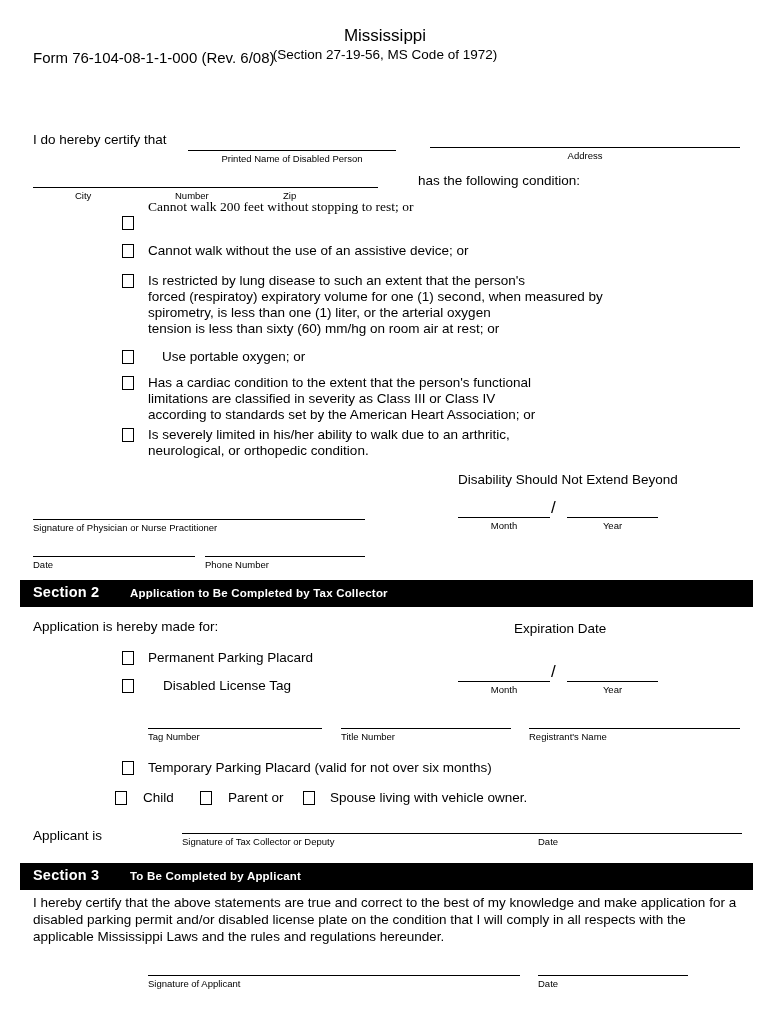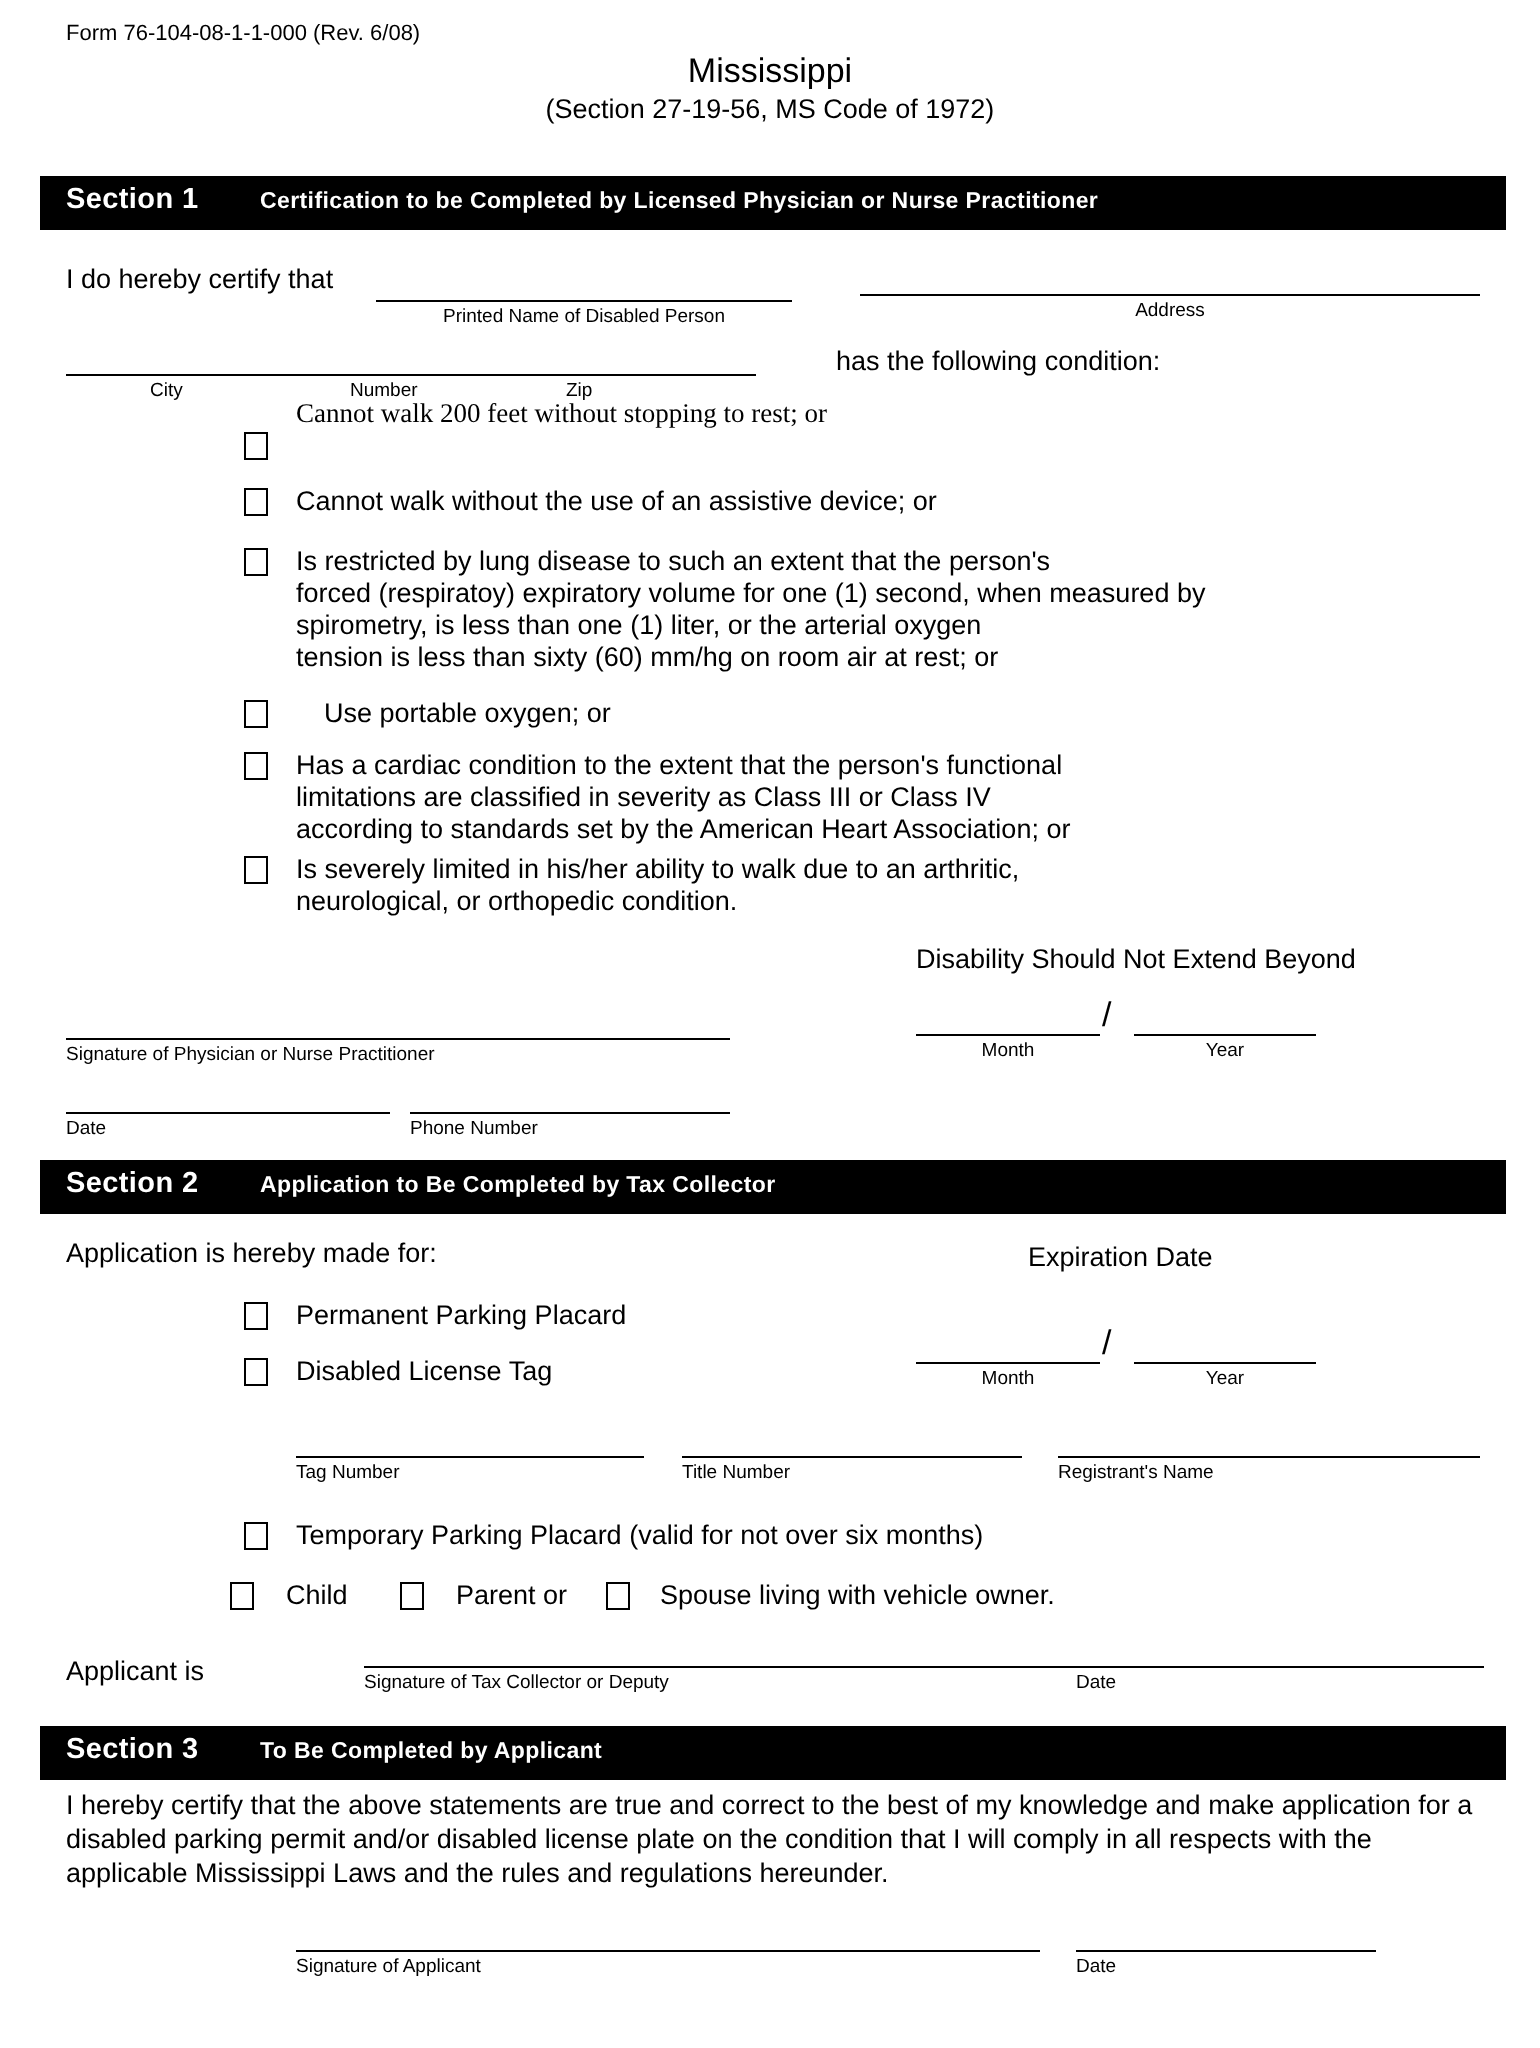--- a/index.html
+++ b/index.html
@@ -22,38 +22,34 @@
   .field .lbl  { font-size:9.5px; line-height:11px; padding-top:2px; color:#000; }
   .field.center .lbl { text-align:center; }
   .checkbox {
     position:absolute; width:12px; height:14px;
     border:1.6px solid #000; background:#fff; box-sizing:border-box;
   }
   .slash { position:absolute; font-size:17px; }
   .hdr-state { font-size:17px;   line-height:20px; }
   .hdr-title { font-size:18.5px; line-height:22px; font-weight:bold; }
   .hdr-sub   { font-size:13.5px; line-height:17px; }
-  .small { font-size:11px; line-height:11px; }
+  .small { font-size:15px; line-height:11px;margin-top:40px; }
 </style>
 </head>
 <body>
 
 <div class="page">
 
   <div class="abs small" style="left:33px; top:12px;">Form 76-104-08-1-1-000 (Rev. 6/08)</div>
 
   <div class="abs" style="left:0; right:0; top:26px; text-align:center;">
     <div class="hdr-state">Mississippi</div>
     <div class="hdr-sub">(Section 27-19-56, MS Code of 1972)</div>
   </div>
 
-  <div class="bar" style="top:88px;">
-    <span class="sec">Section 1</span>
-    <span class="head">Certification to be Completed by Licensed Physician or Nurse Practitioner</span>
-  </div>
 
   <div class="abs body-text" style="left:33px; top:132px;">I do hereby certify that</div>
 
   <div class="field center" style="left:188px; top:150px; width:208px;">
     <div class="line"></div>
     <div class="lbl">Printed Name of Disabled Person</div>
   </div>
 
   <div class="field center" style="left:430px; top:147px; width:310px;">
     <div class="line"></div>
@@ -132,21 +128,21 @@
 
   <div class="abs body-text" style="left:33px; top:619px;">Application is hereby made for:</div>
   <div class="abs body-text" style="left:514px; top:621px;">Expiration Date</div>
 
   <div>
     <div class="checkbox" style="left:122px; top:651px;"></div>
     <div class="abs body-text" style="left:148px; top:650px;">Permanent Parking Placard</div>
   </div>
   <div>
     <div class="checkbox" style="left:122px; top:679px;"></div>
-    <div class="abs body-text" style="left:148px; top:678px;">Disabled License Tag</div>
+    <div class="abs body-text" style="left:163px; top:678px;">Disabled License Tag</div>
   </div>
 
   <div class="field center" style="left:458px; top:681px; width:92px;">
     <div class="line"></div>
     <div class="lbl">Month</div>
   </div>
   <div class="slash" style="left:551px; top:662px;">/</div>
   <div class="field center" style="left:567px; top:681px; width:91px;">
     <div class="line"></div>
     <div class="lbl">Year</div>

